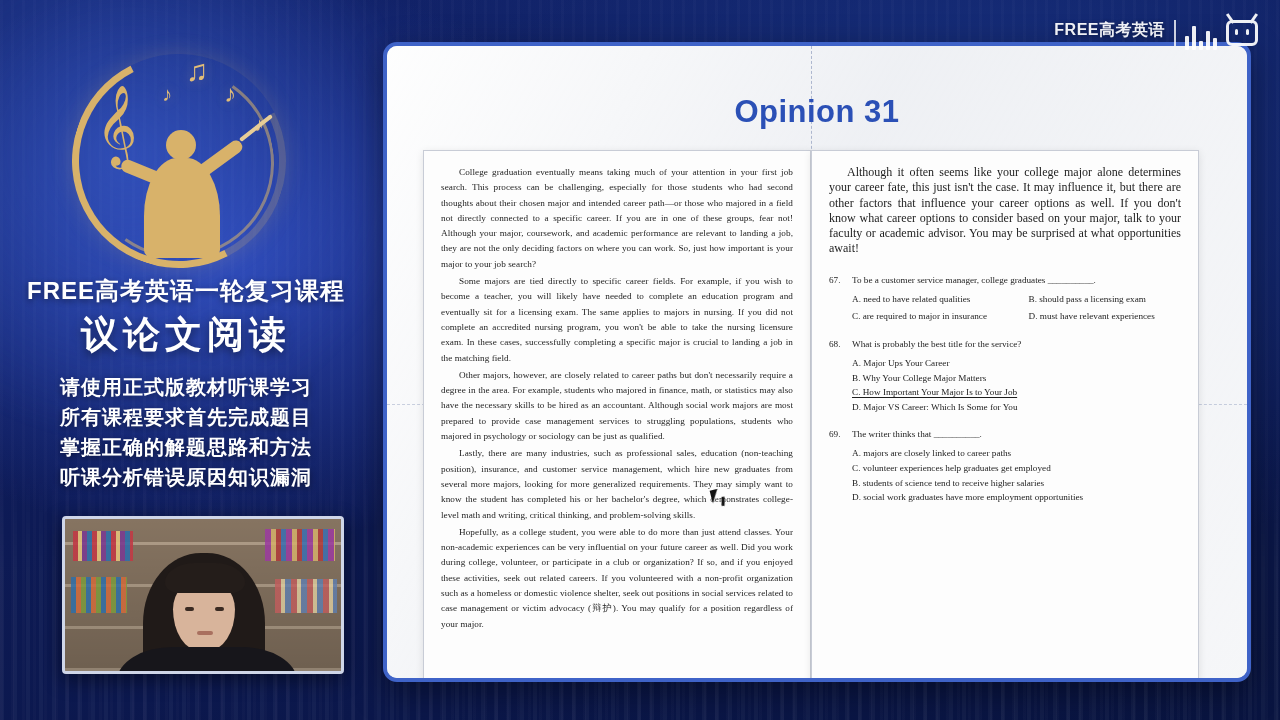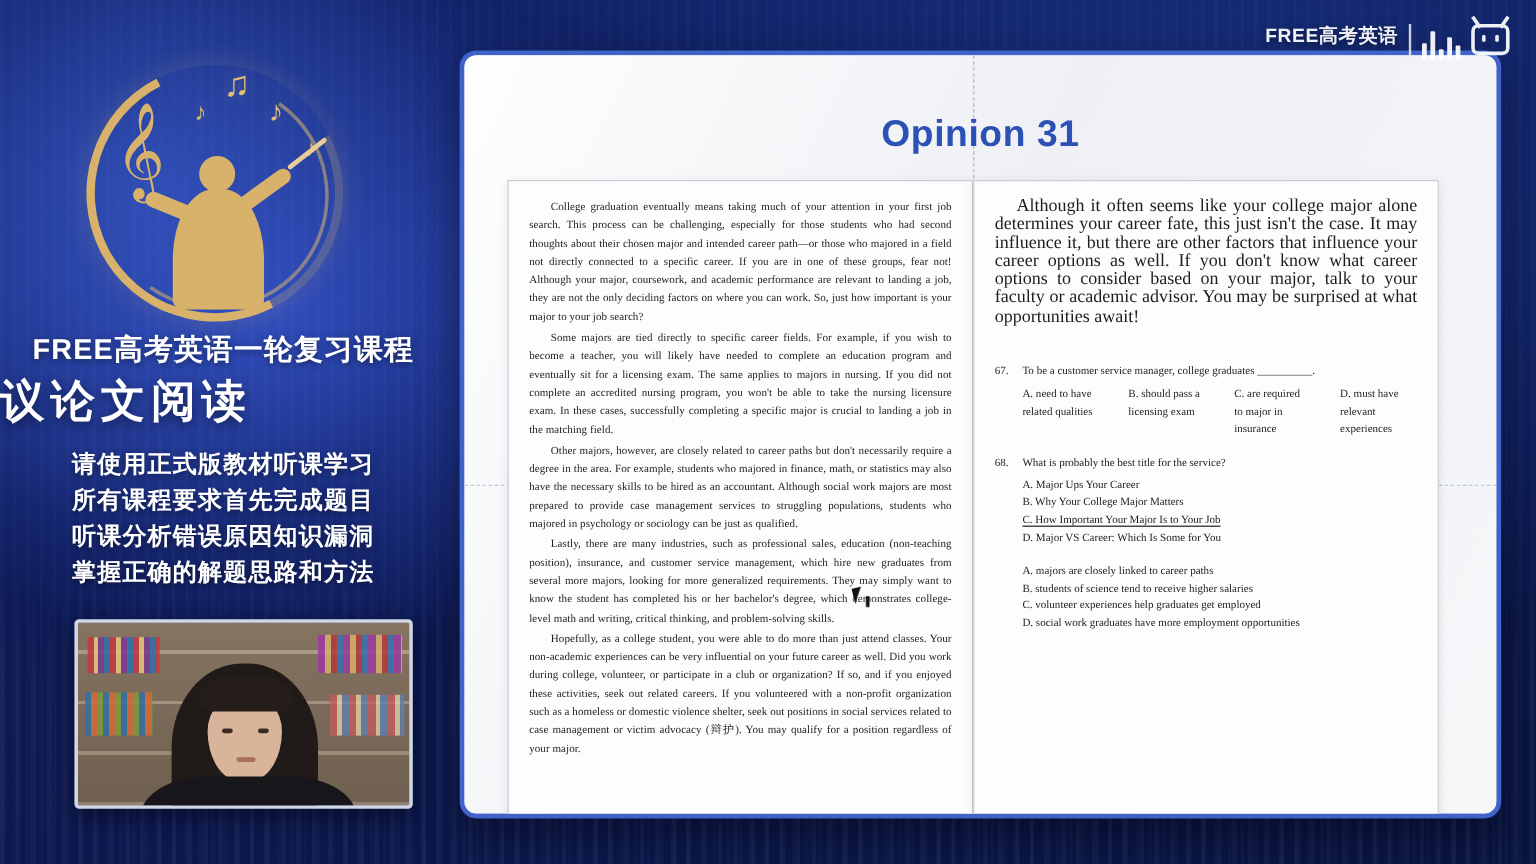--- a/index.html
+++ b/index.html
@@ -100,21 +100,21 @@
   .clef { position: absolute; left: 38px; top: 52px; font-size: 70px; color: #d8b26a; line-height: 1; }
 
   .brand-line {
     position: absolute; left: 0; right: 0; top: 275px;
     text-align: center;
     color: #ffffff; font-size: 24px; font-weight: 700; letter-spacing: 1px;
     text-shadow: 0 2px 6px rgba(0,0,0,.45);
   }
   .title-main {
     position: absolute; left: 0; right: 0; top: 310px;
-    text-align: left;
+    text-align: center;
     color: #ffffff; font-size: 37px; font-weight: 700; letter-spacing: 5px;
     text-shadow: 0 3px 10px rgba(0,0,0,.5);
   }
   .bullets {
     position: absolute; left: 0; right: 0; top: 372px;
     text-align: center;
     color: #ffffff; font-size: 20px; font-weight: 700; line-height: 30px;
     letter-spacing: 1px;
     text-shadow: 0 2px 6px rgba(0,0,0,.45);
   }
@@ -212,35 +212,35 @@
     font-size: 9.2px;
     line-height: 15.3px;
     color: #1d1d1d;
     text-align: justify;
     text-indent: 18px;
     margin-bottom: 2px;
     letter-spacing: .05px;
   }
   .intro-para {
     font-family: "Liberation Serif", serif;
-    font-size: 15px; line-height: 15.3px; color: #1d1d1d;
-    text-align: justify; text-indent: 18px; margin-bottom: 30px;
+    font-size: 12px; line-height: 15.3px; color: #1d1d1d;
+    text-align: justify; text-indent: 18px; margin-bottom: 16px;
   }
 
   .q-block { margin-bottom: 13px; }
   .q-head {
     display: flex; gap: 9px;
     font-family: "Liberation Serif", serif;
     font-size: 9.2px; color: #1d1d1d; line-height: 14px;
     margin-bottom: 5px;
   }
   .q-num { width: 14px; flex: 0 0 14px; }
   .q-text { flex: 1 1 auto; }
   .opts-2col {
-    display: grid; grid-template-columns: 1fr 1fr 1fr 1fr; gap: 3px 24px;
+    display: grid; grid-template-columns: 1fr 1fr; gap: 3px 24px;
     padding-left: 23px;
   }
   .opts-1col { padding-left: 23px; }
   .opt {
     font-family: "Liberation Serif", serif;
     font-size: 9.2px; line-height: 14.6px; color: #1d1d1d;
   }
 
   
   .opt.marked { text-decoration: underline; text-underline-offset: 2px; }
@@ -312,22 +312,22 @@
         <div class="body"></div>
       </div>
     </div>
 
     <div class="brand-line">FREE高考英语一轮复习课程</div>
     <div class="title-main">议论文阅读</div>
 
     <div class="bullets">
       <div>请使用正式版教材听课学习</div>
       <div>所有课程要求首先完成题目</div>
+      <div>掌握正确的解题思路和方法</div>
       <div>听课分析错误原因知识漏洞</div>
-      <div>掌握正确的解题思路和方法</div>
     </div>
 
     <div id="webcam">
       <div class="shelf"></div>
       <div class="books-a"></div>
         <div class="books-b"></div>
       <div class="books-c"></div>
         <div class="books-d"></div>
       <div class="person-hair"></div>
       <div class="person-face"></div>
@@ -377,24 +377,28 @@
         </div>
         <div class="opts-1col">
           <div class="opt">A. Major Ups Your Career</div>
           <div class="opt">B. Why Your College Major Matters</div>
           <div class="opt marked">C. How Important Your Major Is to Your Job</div>
           <div class="opt">D. Major VS Career: Which Is Some for You</div>
         </div>
       </div>
 
       <div class="q-block">
+        <div class="q-head">
+          <span class="q-num">69.</span>
+          <span class="q-text">The writer thinks that __________.</span>
+        </div>
         <div class="opts-1col">
           <div class="opt">A. majors are closely linked to career paths</div>
+          <div class="opt">C. volunteer experiences help graduates get employed</div>
           <div class="opt">B. students of science tend to receive higher salaries</div>
-          <div class="opt">C. volunteer experiences help graduates get employed</div>
           <div class="opt">D. social work graduates have more employment opportunities</div>
         </div>
       </div>
     </div>
   </div>
 
   <div id="bili-logo">
     <span class="lg-text">FREE高考英语</span>
     <span class="divider"></span>
     <span class="bars">

